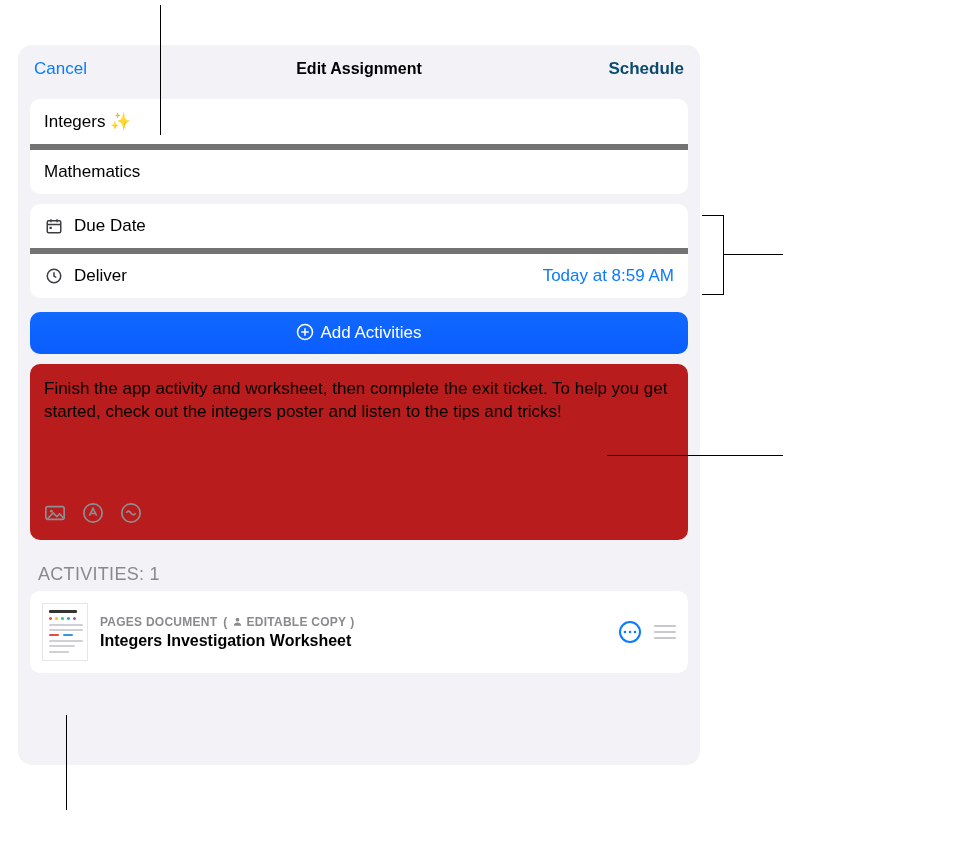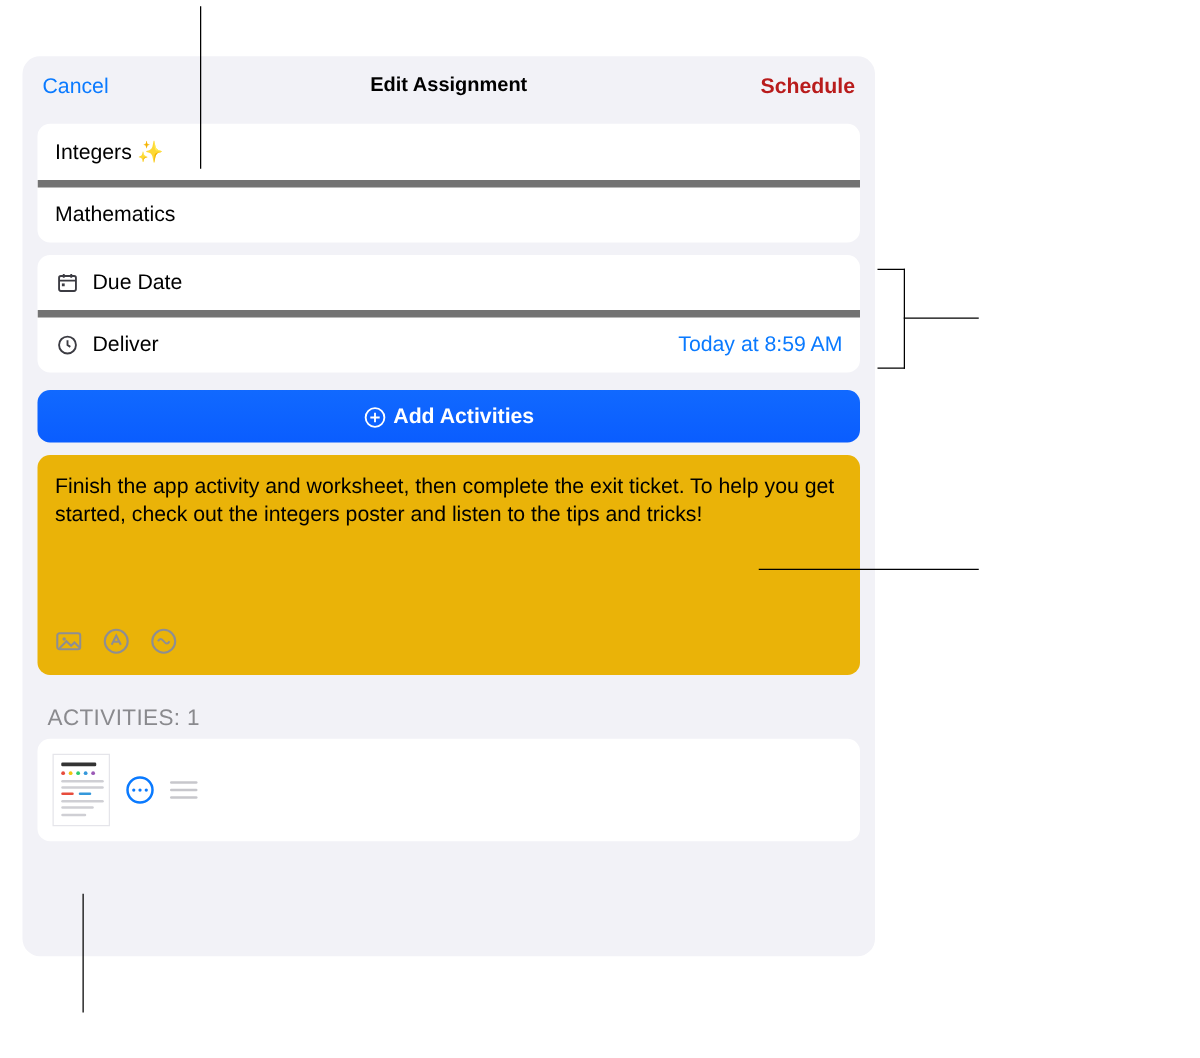--- a/index.html
+++ b/index.html
@@ -37,21 +37,21 @@
     }
     .header .title {
       font-size: 16px;
       font-weight: 600;
       color: #000;
       position: absolute;
       left: 50%;
       transform: translateX(-50%);
     }
     .header .schedule {
-      color: #b91c1c;
+      color: #0c4a6e;
       font-size: 17px;
       font-weight: 600;
       cursor: pointer;
     }
     .section {
       background: #fff;
       margin: 10px 12px;
       border-radius: 10px;
       overflow: hidden;
     }
@@ -84,33 +84,32 @@
       font-size: 17px;
     }
     .add-activities-btn {
       background: #0a60ff;
       background: linear-gradient(#1169ff, #0a5dff);
       color: #fff;
       margin: 14px 12px 10px;
       border-radius: 10px;
       padding: 11px 14px;
       display: flex;
-      align-items: flex-end;
+      align-items: flex-start;
       justify-content: center;
       gap: 6px;
       font-size: 17px;
       cursor: pointer;
-      font-weight: bold;
     }
     .add-activities-btn svg {
       width: 18px;
       height: 18px;
     }
     .instructions-card {
-      background: #eab308;
+      background: #b91c1c;
       margin: 10px 12px;
       border-radius: 10px;
       padding: 14px;
       display: flex;
       flex-direction: column;
       min-height: 176px;
     }
     .instructions-text {
       font-size: 17px;
       line-height: 1.35;
@@ -309,20 +308,35 @@
       <div class="dot" style="top:13px;left:24px;background:#3498db"></div>
       <div class="dot" style="top:13px;left:30px;background:#9b59b6"></div>
       <div class="line" style="top:20px;left:6px;width:34px"></div>
       <div class="line" style="top:25px;left:6px;width:34px"></div>
       <div class="line" style="top:30px;left:6px;width:10px;background:#e74c3c"></div>
       <div class="line" style="top:30px;left:20px;width:10px;background:#3498db"></div>
       <div class="line" style="top:36px;left:6px;width:34px"></div>
       <div class="line" style="top:41px;left:6px;width:26px"></div>
       <div class="line" style="top:47px;left:6px;width:20px"></div>
     </div>
+    <div class="activity-meta">
+      <div class="meta-top">
+        <span>PAGES DOCUMENT</span>
+        <span class="paren">
+          <span>(</span>
+          <svg width="11" height="11" viewBox="0 0 24 24" fill="currentColor">
+            <circle cx="12" cy="8" r="4"></circle>
+            <path d="M4 21 C4 16 8 14 12 14 C16 14 20 16 20 21 Z"></path>
+          </svg>
+          <span>EDITABLE COPY</span>
+          <span>)</span>
+        </span>
+      </div>
+      <div class="activity-title">Integers Investigation Worksheet</div>
+    </div>
     <div class="activity-actions">
       <span class="more-btn">
         <svg viewBox="0 0 24 24" fill="none" stroke="currentColor" stroke-width="2">
           <circle cx="12" cy="12" r="10"></circle>
           <circle cx="7" cy="12" r="1.3" fill="currentColor" stroke="none"></circle>
           <circle cx="12" cy="12" r="1.3" fill="currentColor" stroke="none"></circle>
           <circle cx="17" cy="12" r="1.3" fill="currentColor" stroke="none"></circle>
         </svg>
       </span>
       <span class="drag-handle">

